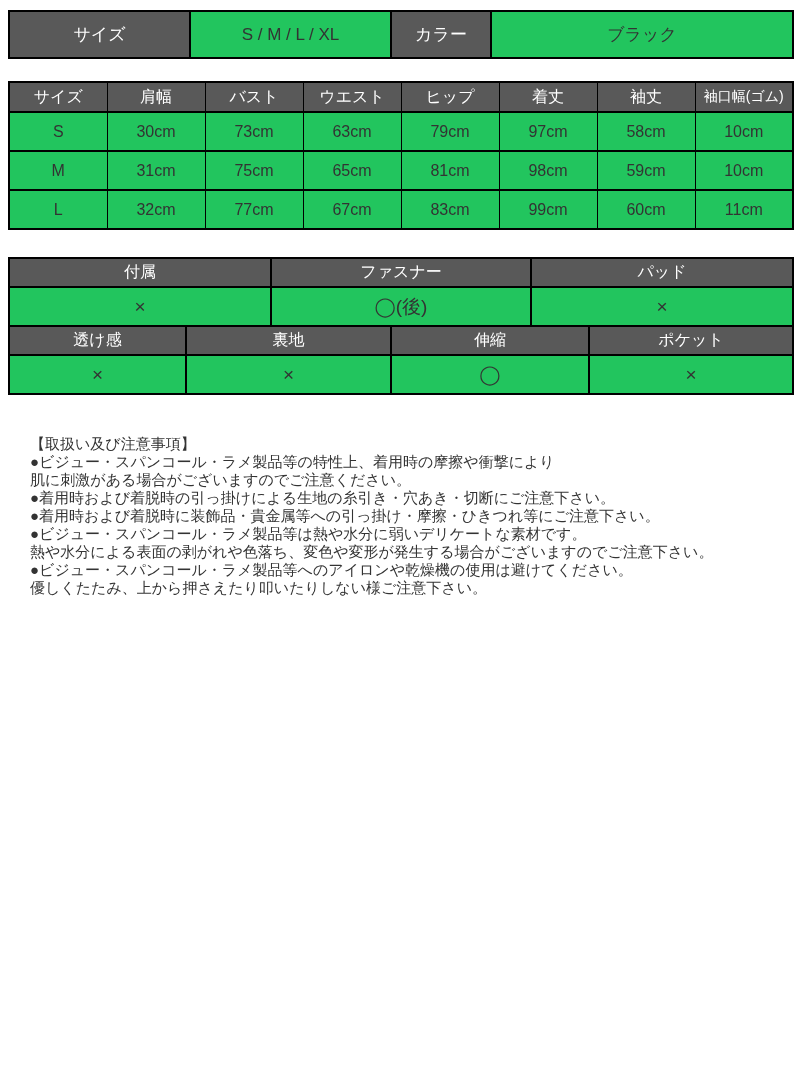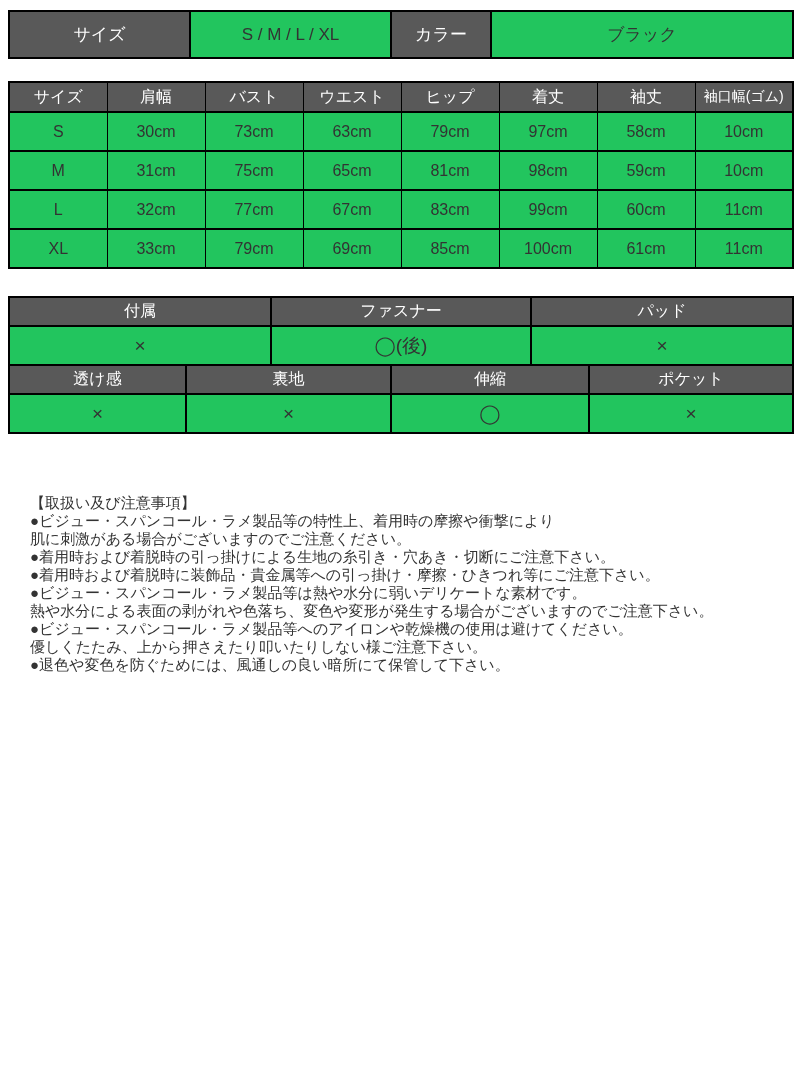--- a/index.html
+++ b/index.html
@@ -37,21 +37,21 @@
 
   
   .t3, .t4 { border: 2px solid #000; }
   .t3 { margin-top: 27px; }
   .t4 { margin-top: -2px; }
   .t3 th, .t4 th { border: 2px solid #000; height: 29px; font-size: 16px; }
   .t3 td, .t4 td { border: 2px solid #000; height: 39px; font-size: 19px; }
 
   
   .care {
-    margin: 60px 20px 0 30px;
+    margin: 40px 20px 0 30px;
     font-size: 15px;
     line-height: 18px;
     color: #333333;
   }
   .care div { white-space: nowrap; }
 </style>
 </head>
 <body>
 
 <table class="t1">
@@ -118,30 +118,20 @@
     <tr>
       <td>L</td>
       <td>32cm</td>
       <td>77cm</td>
       <td>67cm</td>
       <td>83cm</td>
       <td>99cm</td>
       <td>60cm</td>
       <td>11cm</td>
     </tr>
-    <tr>
-      <td>XL</td>
-      <td>33cm</td>
-      <td>79cm</td>
-      <td>69cm</td>
-      <td>85cm</td>
-      <td>100cm</td>
-      <td>61cm</td>
-      <td>11cm</td>
-    </tr>
   </tbody>
 </table>
 
 <table class="t3">
   <colgroup>
     <col style="width:262px">
       <col style="width:260px">
       <col style="width:262px">
   </colgroup>
   <tbody>
@@ -184,14 +174,13 @@
 <div class="care">
   <div>【取扱い及び注意事項】</div>
   <div>●ビジュー・スパンコール・ラメ製品等の特性上、着用時の摩擦や衝撃により</div>
   <div>肌に刺激がある場合がございますのでご注意ください。</div>
   <div>●着用時および着脱時の引っ掛けによる生地の糸引き・穴あき・切断にご注意下さい。</div>
   <div>●着用時および着脱時に装飾品・貴金属等への引っ掛け・摩擦・ひきつれ等にご注意下さい。</div>
   <div>●ビジュー・スパンコール・ラメ製品等は熱や水分に弱いデリケートな素材です。</div>
   <div>熱や水分による表面の剥がれや色落ち、変色や変形が発生する場合がございますのでご注意下さい。</div>
   <div>●ビジュー・スパンコール・ラメ製品等へのアイロンや乾燥機の使用は避けてください。</div>
   <div>優しくたたみ、上から押さえたり叩いたりしない様ご注意下さい。</div>
-  <div>●退色や変色を防ぐためには、風通しの良い暗所にて保管して下さい。</div>
 </div>
 
 </body></html>

